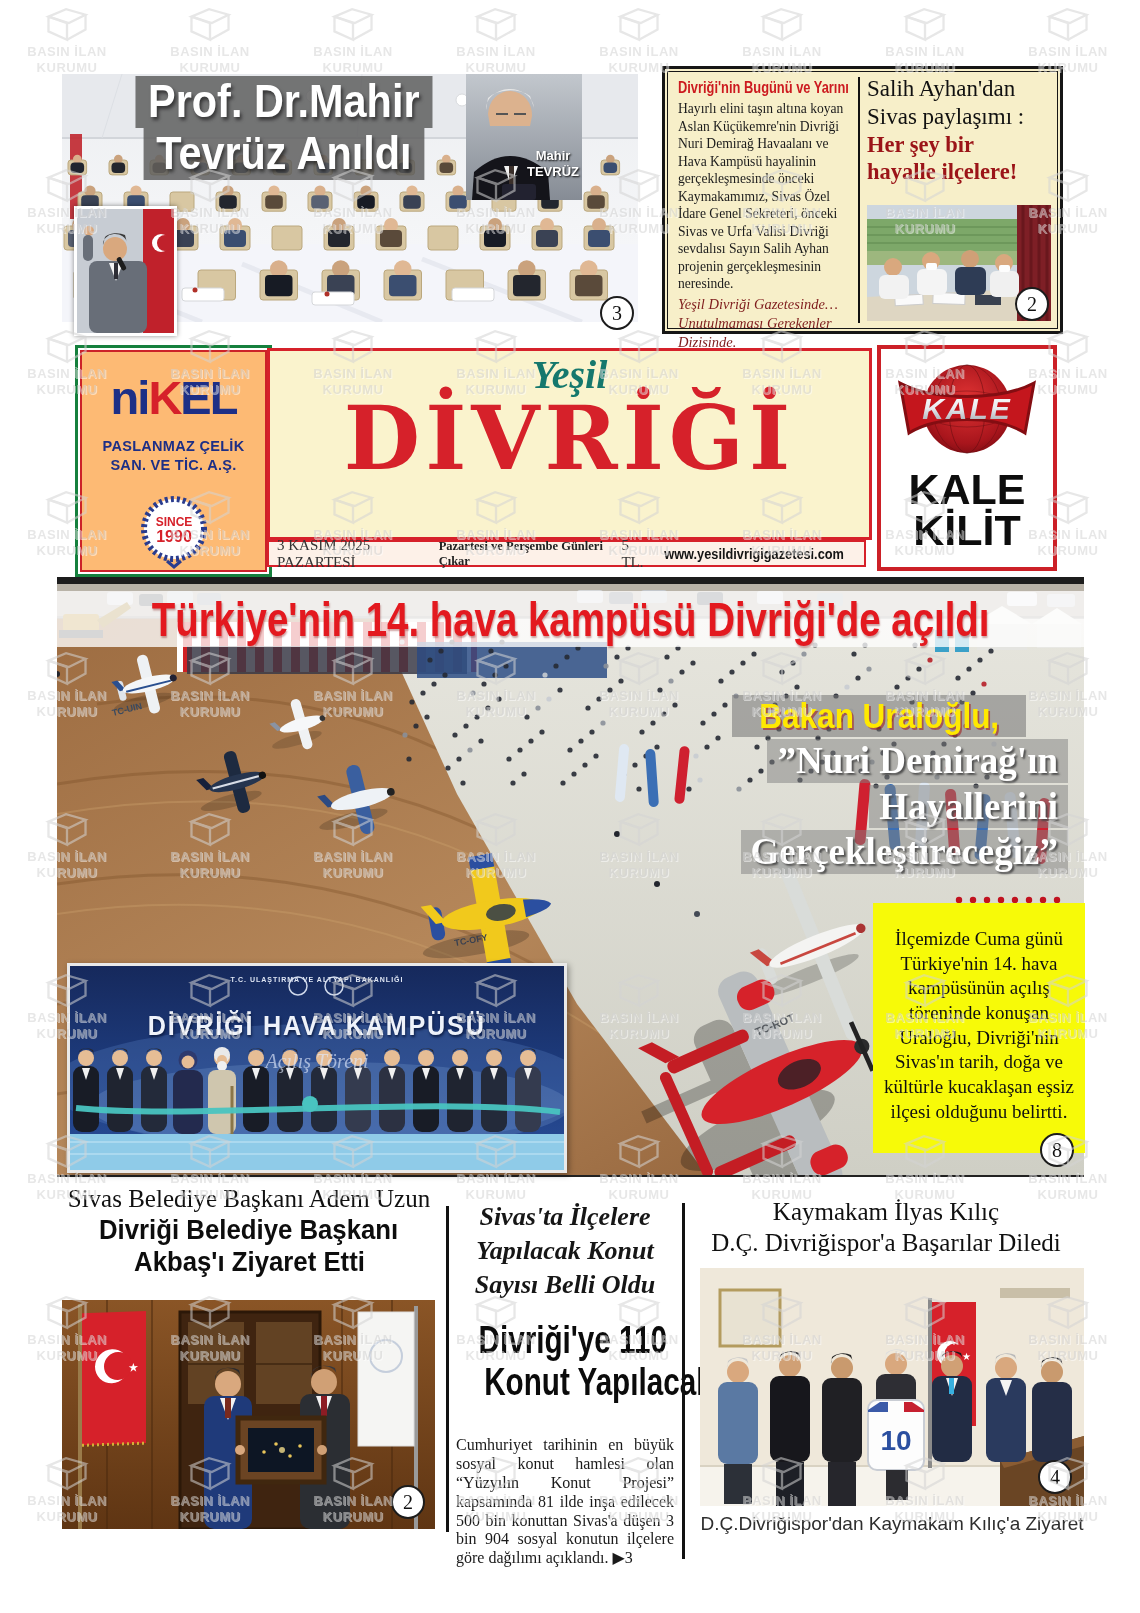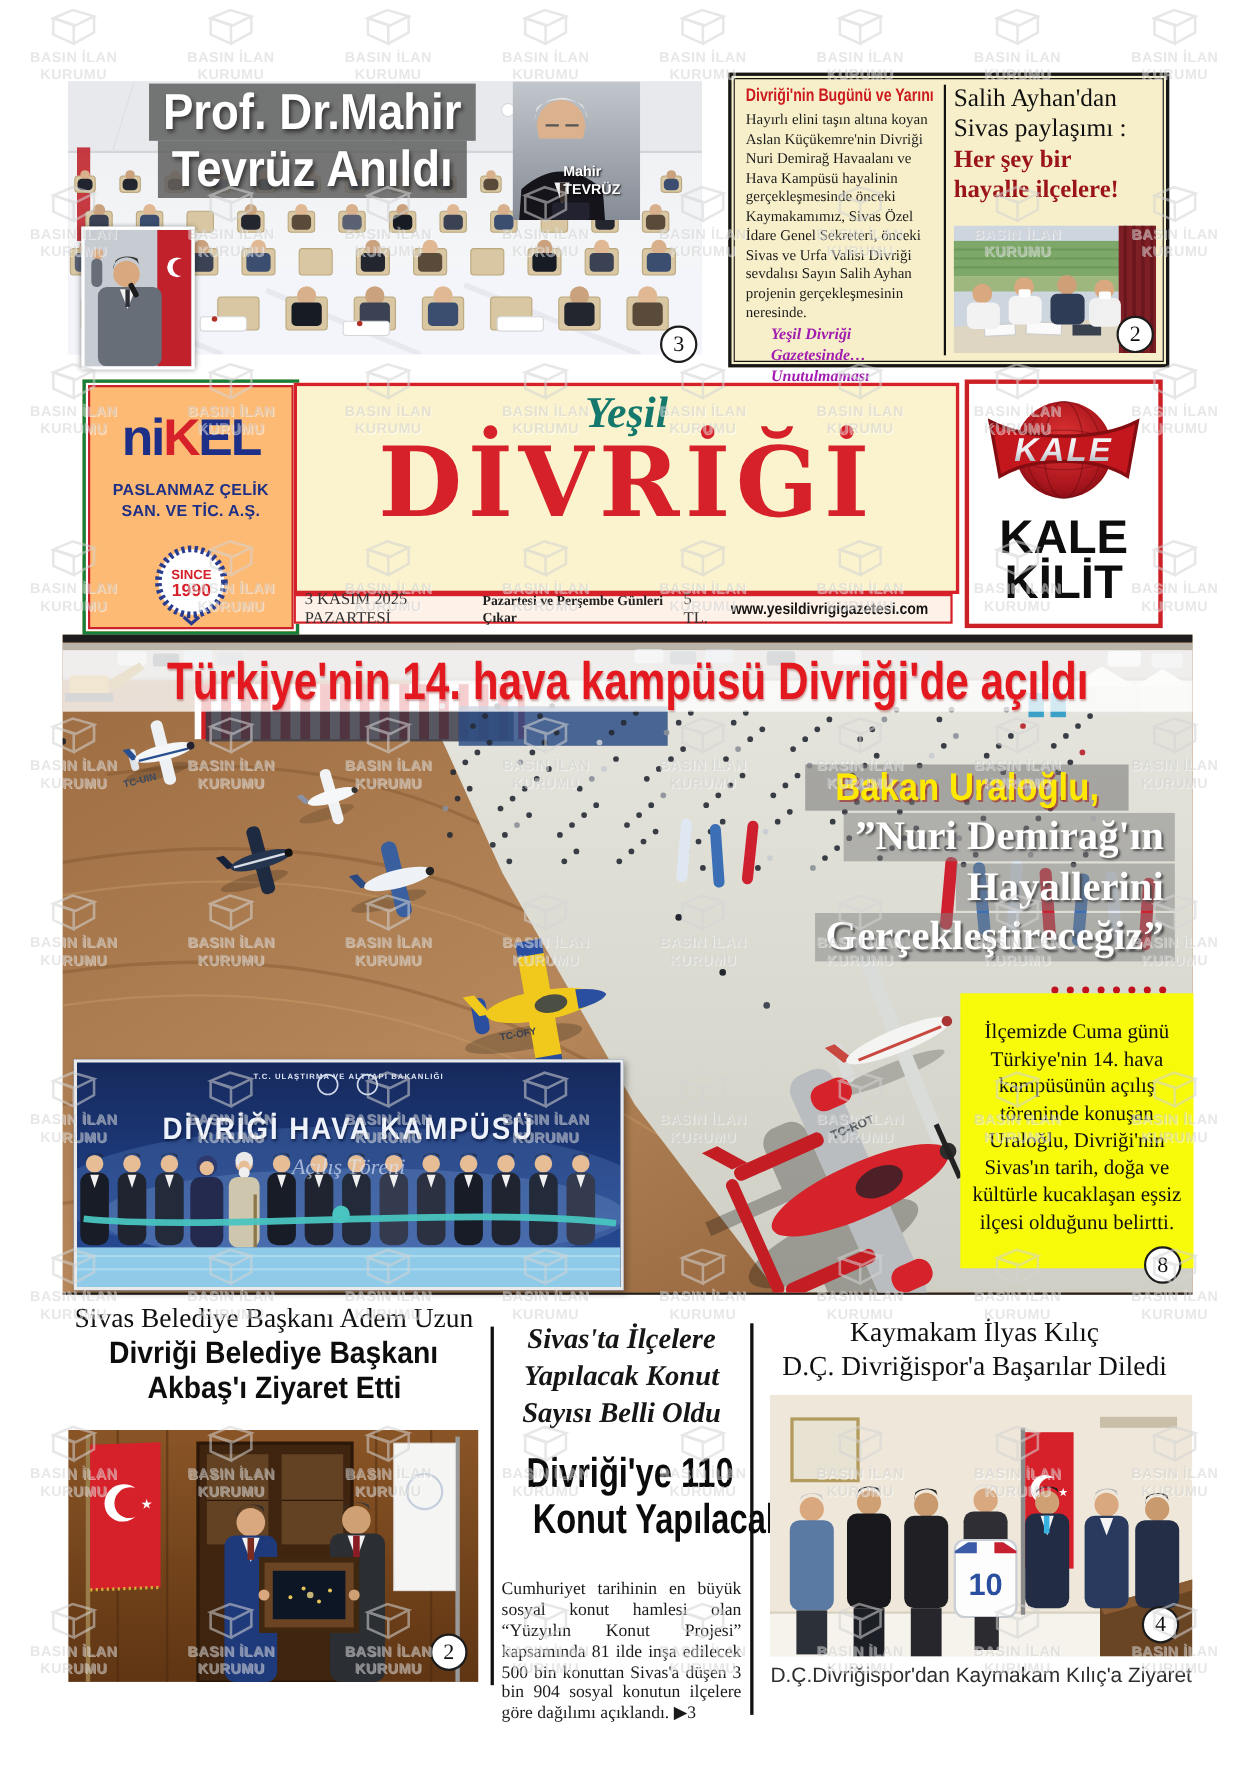--- a/index.html
+++ b/index.html
@@ -17,37 +17,37 @@
   .wm svg{margin:0 auto;}
   .wm-t1,.wm-t2{font-weight:900;font-size:13px;letter-spacing:.5px;line-height:1.25;}
 
   
   .tl{left:62px;top:74px;width:576px;height:248px;background:#dfe2e6;}
   .tl-headline{left:4px;top:2px;width:436px;text-align:center;z-index:3;}
   .tl-headline .hl-line{display:inline-block;background:rgba(92,92,92,.83);color:#fff;
       font-weight:900;font-size:46px;line-height:1.04;padding:2px 14px;
       text-shadow:2px 3px 4px rgba(0,0,0,.55);transform:scaleX(.9);}
   .tl-portrait{left:404px;top:0;width:116px;height:126px;z-index:2;}
-  .tl-portrait-name{position:absolute;right:18px;top:74px;color:#fff;
+  .tl-portrait-name{position:absolute;right:3px;top:74px;text-align:center;color:#fff;
       font-weight:bold;font-size:13px;line-height:1.25;text-shadow:1px 1px 2px #000;}
   .tl-speaker{left:74px;top:206px;width:97px;height:124px;border:3px solid #fff;
       box-shadow:0 0 5px rgba(0,0,0,.45);z-index:4;background:#c7ccd3;}
 
   .refc{position:absolute;width:30px;height:30px;border-radius:50%;background:#fff;
       border:2px solid #1c1c1c;display:flex;align-items:center;justify-content:center;
       font-family:"Liberation Serif",serif;font-size:20px;color:#111;z-index:6;}
 
   
   .trb{left:662px;top:66px;width:395px;height:262px;background:#f7efc9;
        border:3px solid #161616;box-shadow:inset 0 0 0 2px #f7efc9, inset 0 0 0 3px #161616;}
   .trb-left{position:absolute;left:13px;top:9px;width:174px;}
   .trb-title{color:#cc1a1f;font-weight:900;font-size:16.5px;margin-bottom:3px;}
   .trb-body{font-family:"Liberation Serif",serif;font-size:13.6px;line-height:1.29;color:#1c1c1c;text-align:left;}
-  .trb-footer{font-family:"Liberation Serif",serif;font-style:italic;font-weight:bold;
-      font-size:14.5px;line-height:1.3;color:#a21caf;margin-top:2px;margin-left:23px;}
+  .trb-footer{font-family:"Liberation Serif",serif;font-style:italic;font-weight:normal;
+      font-size:14.5px;line-height:1.3;color:#7f1d1d;margin-top:2px;}
   .trb-div{position:absolute;left:193px;top:8px;bottom:8px;width:2px;background:#111;}
   .trb-right{position:absolute;left:202px;top:6px;width:184px;}
   .trb-rtitle{font-family:"Liberation Serif",serif;font-size:23px;line-height:1.22;color:#111;}
   .trb-rred{font-family:"Liberation Serif",serif;font-weight:bold;font-size:22.5px;line-height:1.2;color:#9b1418;}
   .trb-photo{position:absolute;left:202px;top:136px;width:184px;height:116px;}
 
   
   .nikel{left:75px;top:345px;width:191px;height:226px;background:#fdba74;border:3px solid #15803d;
       box-shadow:inset 0 0 0 2px #fff, inset 0 0 0 4px #cc2229;text-align:center;z-index:2;}
   .nikel-logo{margin-top:26px;font-weight:900;font-size:47px;letter-spacing:-2px;line-height:1;}

